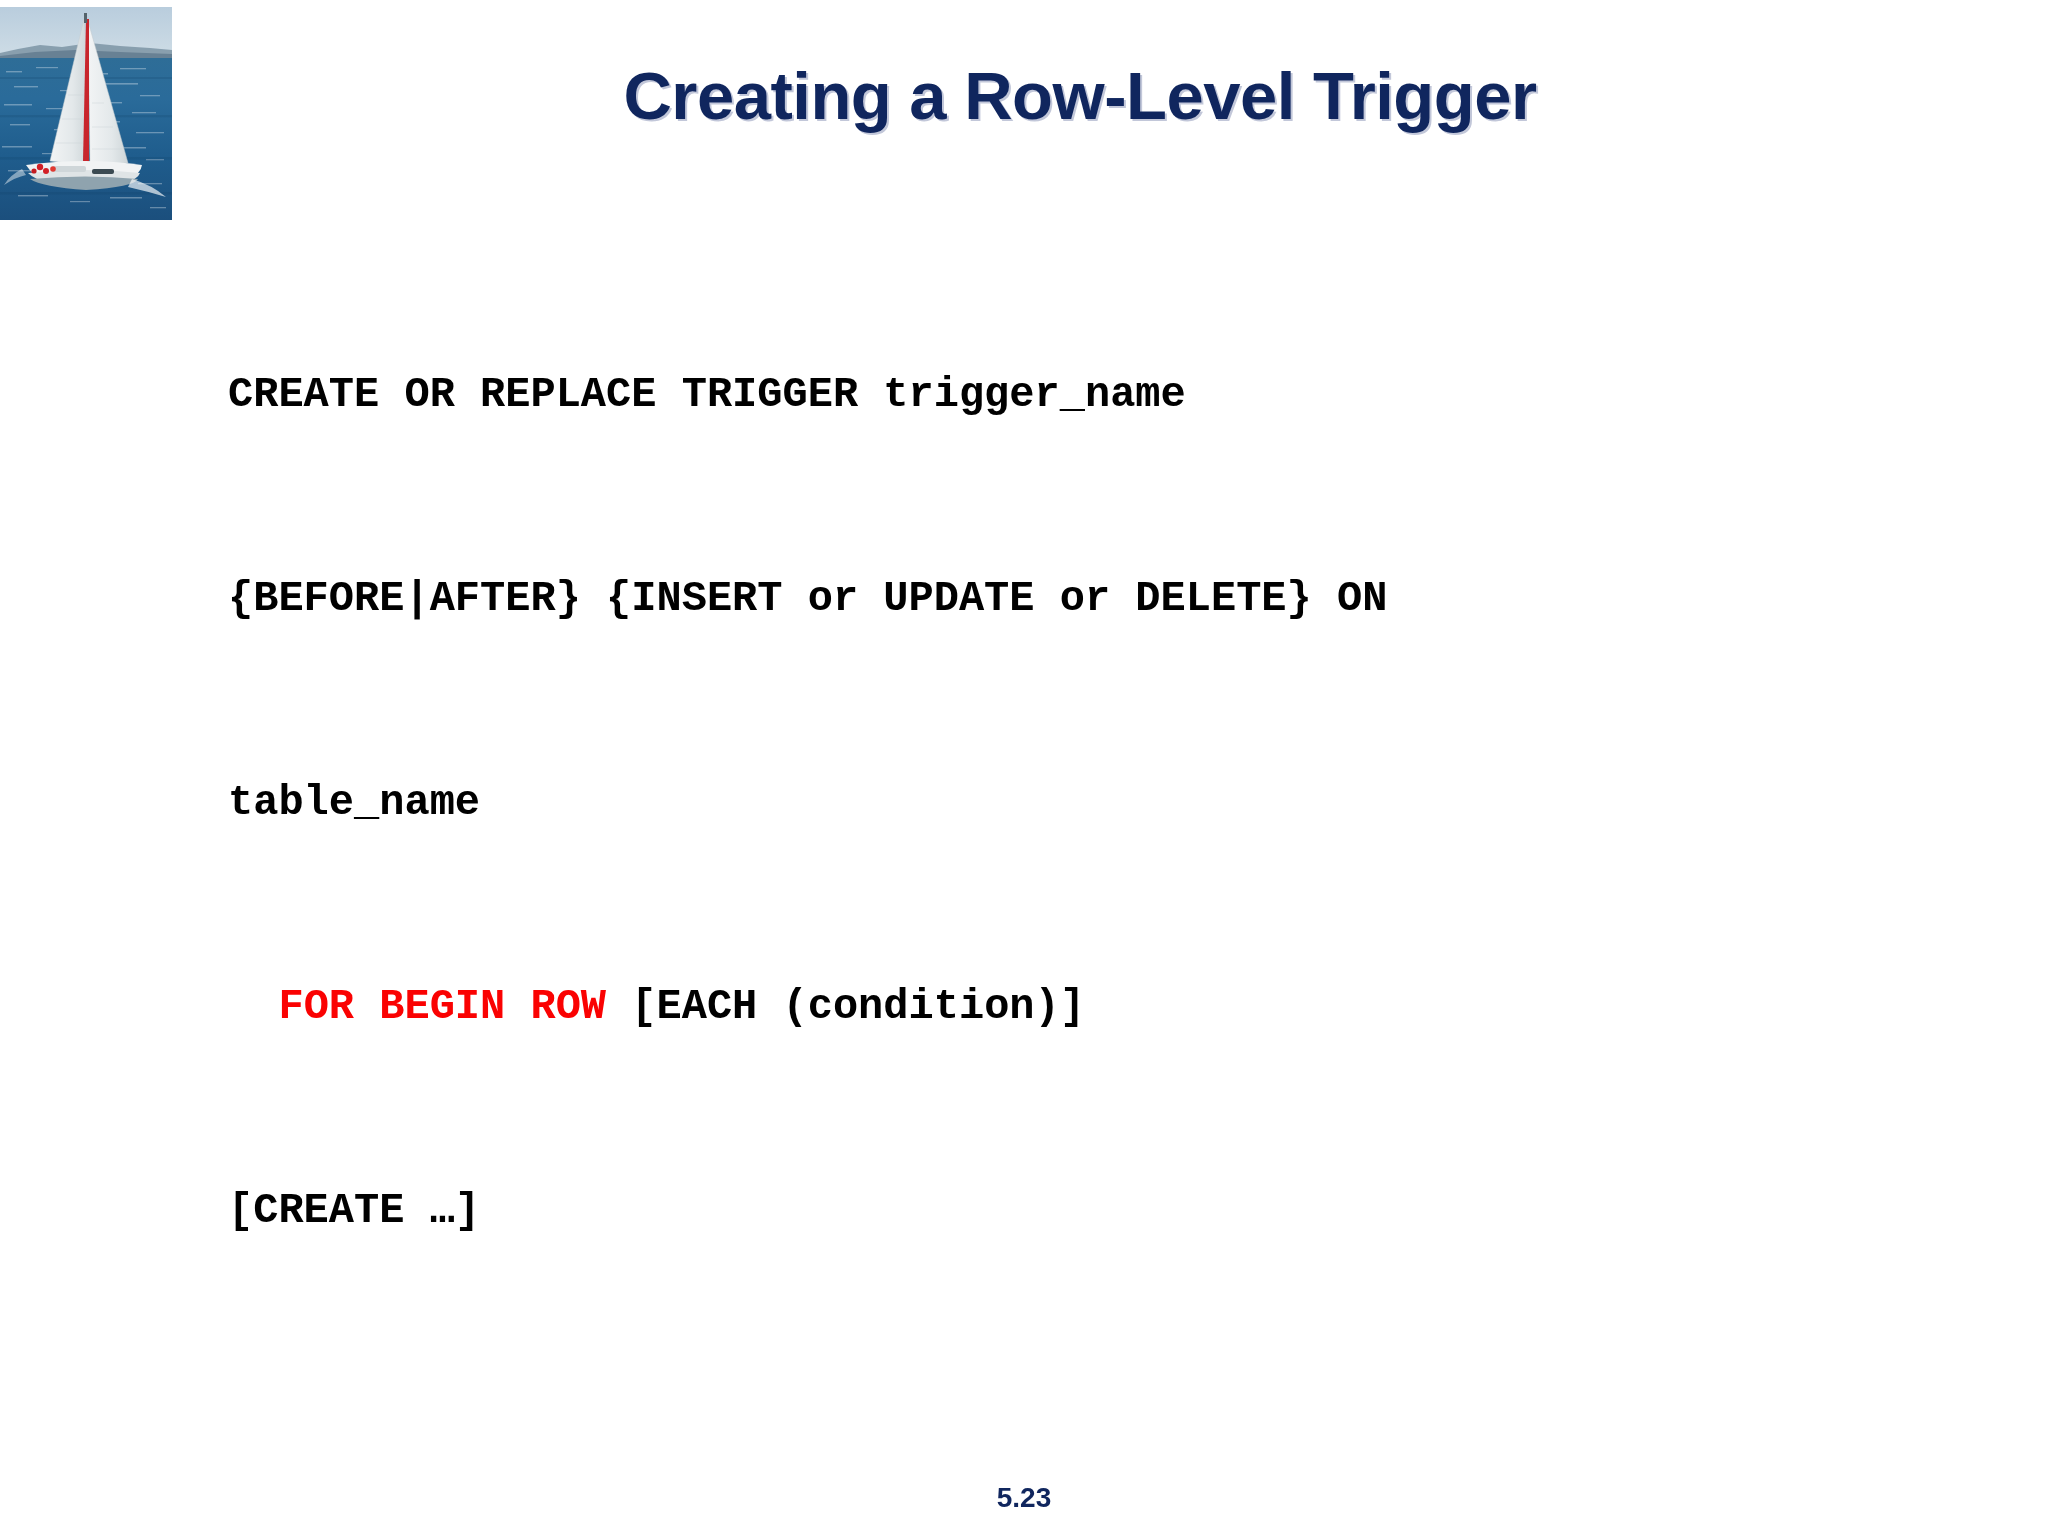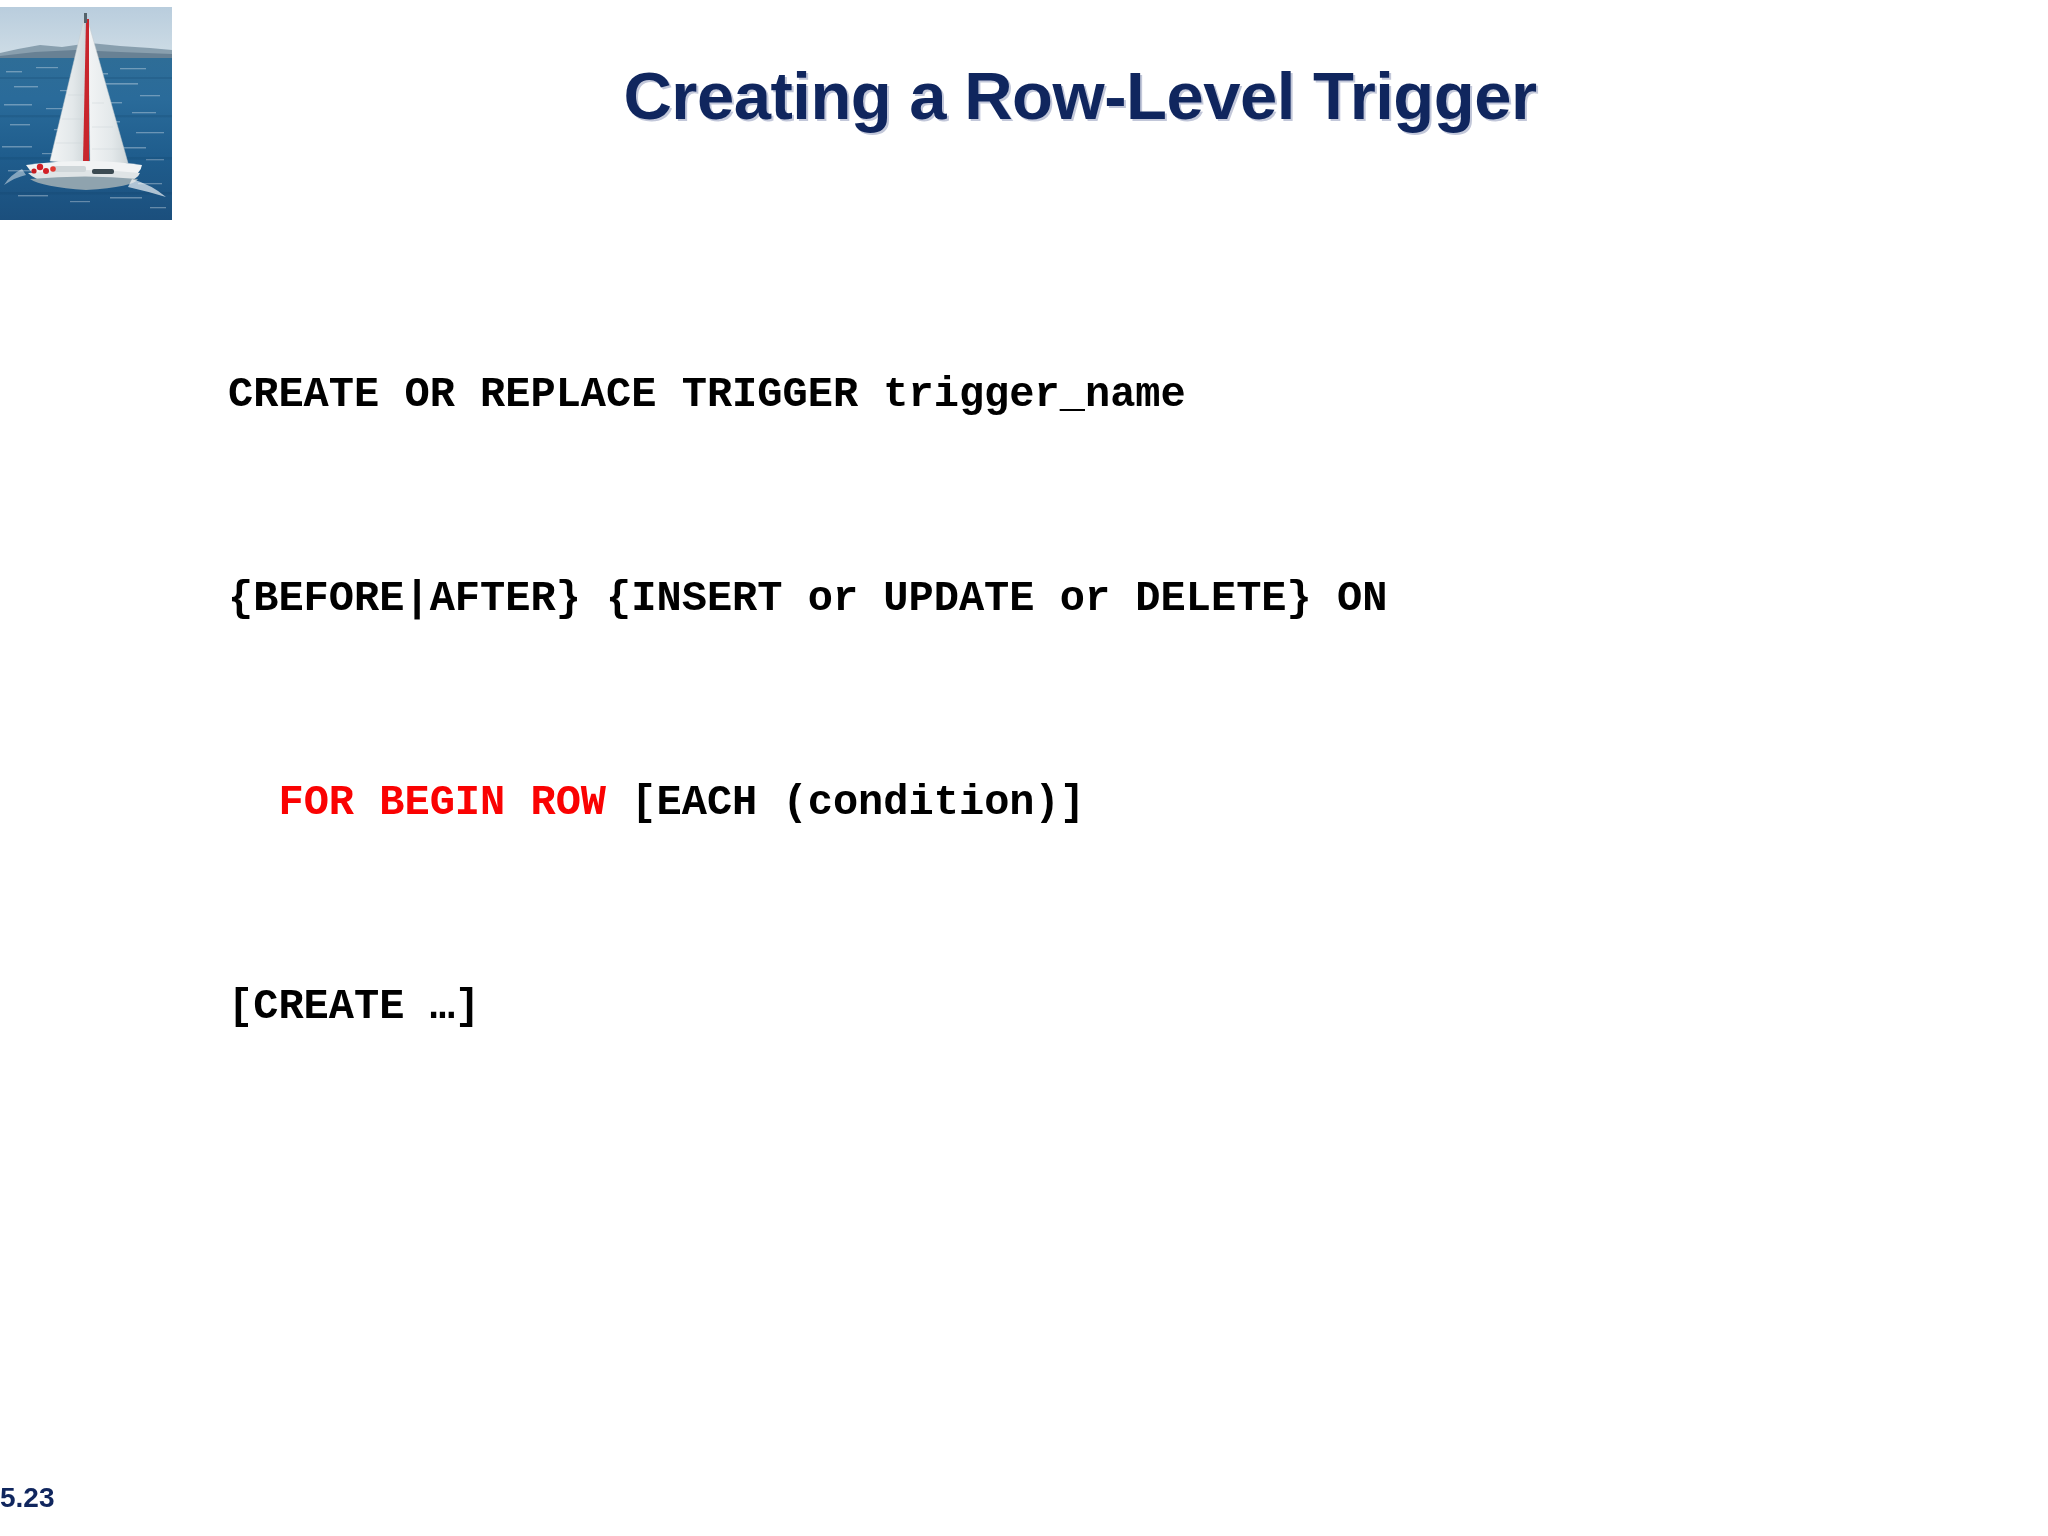--- a/index.html
+++ b/index.html
@@ -69,20 +69,21 @@
     font-family: Liberation Mono, monospace;
   }
   .kw-red { color: #fa0202; }
 
   
   .page-number {
     position: absolute;
     left: 0px;
     top: 1475px;
     width: 2048px;
+    text-align: center;
     font-family: "Liberation Sans", sans-serif;
     font-weight: bold;
     font-size: 28px;
     color: #10265e;
   }
 </style>
 </head>
 <body>
 
 <div class="slide">
@@ -183,20 +184,21 @@
       <path d="M132 172 Q152 178 166 190 Q146 184 128 180 Z" fill="#ffffff" opacity="0.65"></path>
       <path d="M22 162 Q10 168 4 178 Q16 170 26 168 Z" fill="#ffffff" opacity="0.45"></path>
     </svg>
   </div>
 
   <div class="slide-title">Creating a Row-Level Trigger</div>
 
   <div class="code-block">
     <div class="code-line">CREATE OR REPLACE TRIGGER trigger_name</div>
     <div class="code-line">{BEFORE|AFTER} {INSERT or UPDATE or DELETE} ON</div>
+    <div class="code-line">table_name</div>
     <div class="code-line"><span>  </span><span class="kw-red">FOR BEGIN ROW</span><span> [EACH (condition)]</span></div>
     <div class="code-line">[CREATE …]</div>
     
     
     
     
     
     
   </div>
 

